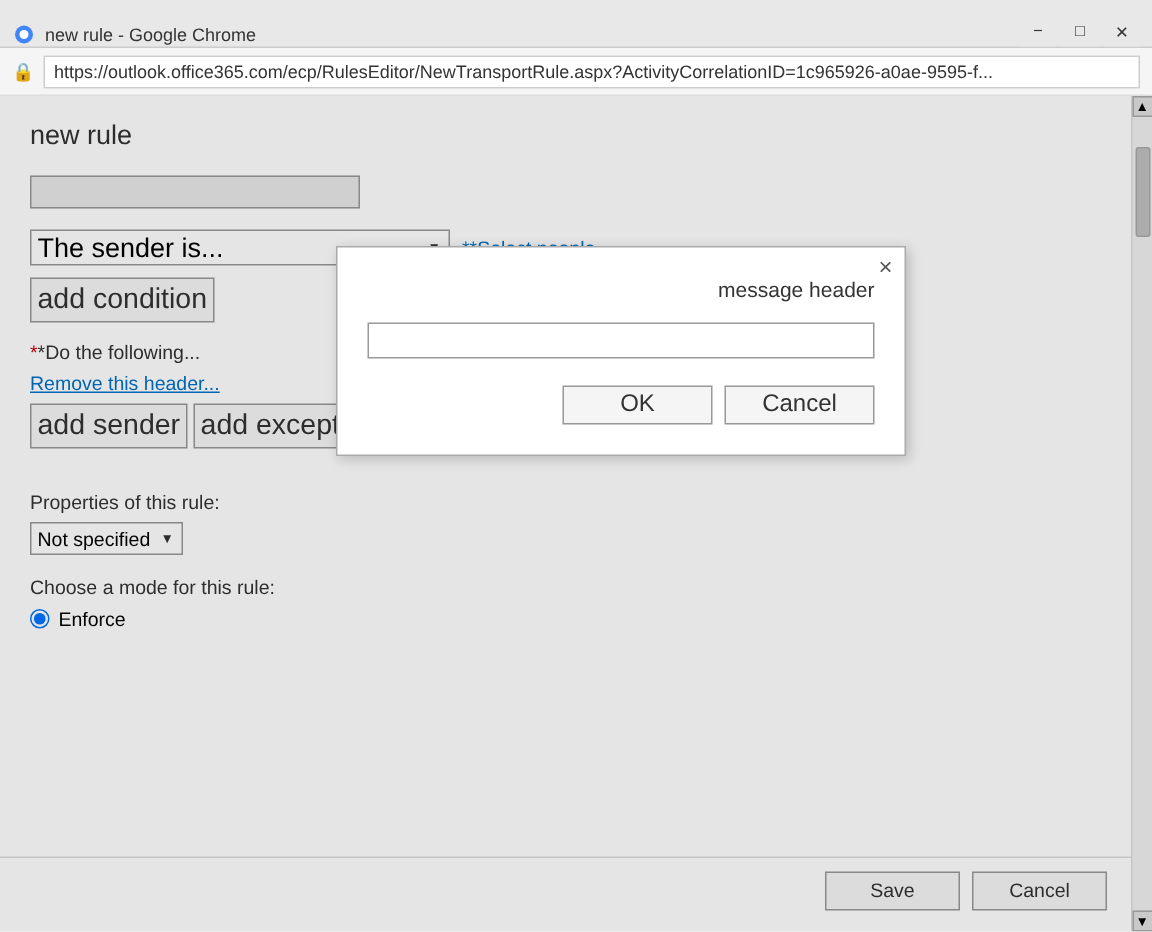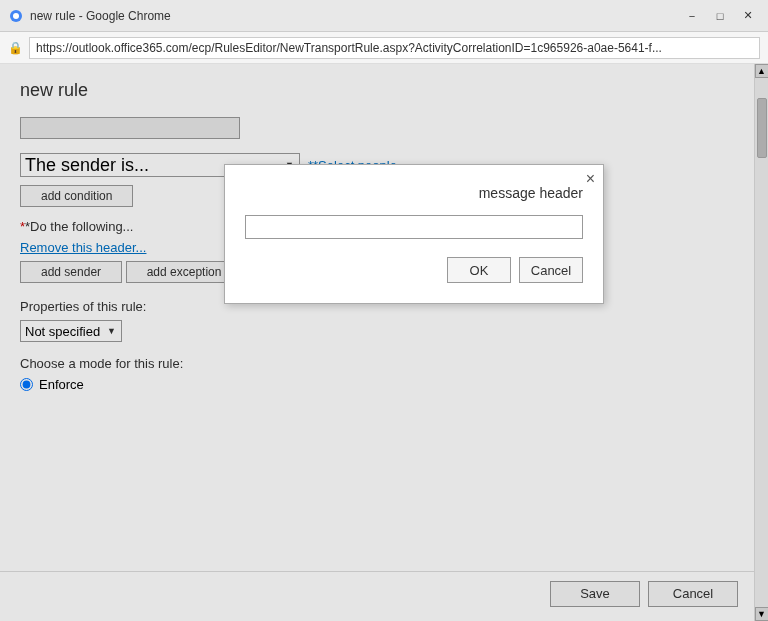--- a/index.html
+++ b/index.html
@@ -10,21 +10,21 @@
       width: 768px;
       height: 621px;
       overflow: hidden;
     }
 
     
     .title-bar {
       background: #e8e8e8;
       height: 32px;
       display: flex;
-      align-items: center;
+      align-items: flex-end;
       justify-content: space-between;
       padding: 0 8px;
       border-bottom: 1px solid #ccc;
     }
     .title-bar-left {
       display: flex;
       align-items: center;
       gap: 6px;
     }
     .title-bar-icon {
@@ -191,39 +191,39 @@
       cursor: pointer;
     }
     .select-link::before {
       content: '*';
       color: #0072c6;
     }
 
     .action-btn {
       border: 1px solid #999;
       background: #f5f5f5;
-      padding: 3px 20px;
-      cursor: pointer;
-      font-size: 12px;
+      padding: 3px 4px;
+      cursor: pointer;
+      font-size: 19px;
       color: #333;
       margin-bottom: 12px;
       text-align: right;
     }
 
     .action-text {
       font-size: 13px;
       color: #0072c6;
       margin-bottom: 6px;
       cursor: pointer;
       text-decoration: underline;
     }
 
     
     .properties-section {
-      margin-top: 4px;
+      margin-top: 16px;
     }
 
     .checkbox-row {
       display: flex;
       align-items: center;
       gap: 6px;
       margin-bottom: 8px;
     }
     .checkbox-input {
       width: 14px;
@@ -348,26 +348,26 @@
       font-size: 13px;
     }
 
     .modal-buttons {
       display: flex;
       justify-content: flex-end;
       gap: 8px;
     }
 
     .modal-btn {
-      width: 64px;
+      width: 100px;
       height: 26px;
       border: 1px solid #999;
       background: #f5f5f5;
       cursor: pointer;
-      font-size: 13px;
+      font-size: 16px;
       color: #333;
     }
   </style>
 </head>
 <body>
 
 <div class="title-bar">
   <div class="title-bar-left">
     <div class="title-bar-icon">
       <svg width="16" height="16" viewBox="0 0 16 16">
@@ -379,21 +379,21 @@
   </div>
   <div class="title-bar-controls">
     <button class="title-bar-btn">−</button>
     <button class="title-bar-btn">□</button>
     <button class="title-bar-btn close">✕</button>
   </div>
 </div>
 
 <div class="address-bar">
   <span class="lock-icon">🔒</span>
-  <div class="address-text">https://outlook.office365.com/ecp/RulesEditor/NewTransportRule.aspx?ActivityCorrelationID=1c965926-a0ae-5641-f...</div>
+  <div class="address-text">https://outlook.office365.com/ecp/RulesEditor/NewTransportRule.aspx?ActivityCorrelationID=1c965926-a0ae-9595-f...</div>
 </div>
 
 <div class="page-content">
   <div class="main-area">
 
     
     <h1 class="page-title">new rule</h1>
 
     
     <input class="rule-name-input" type="text" style="">

